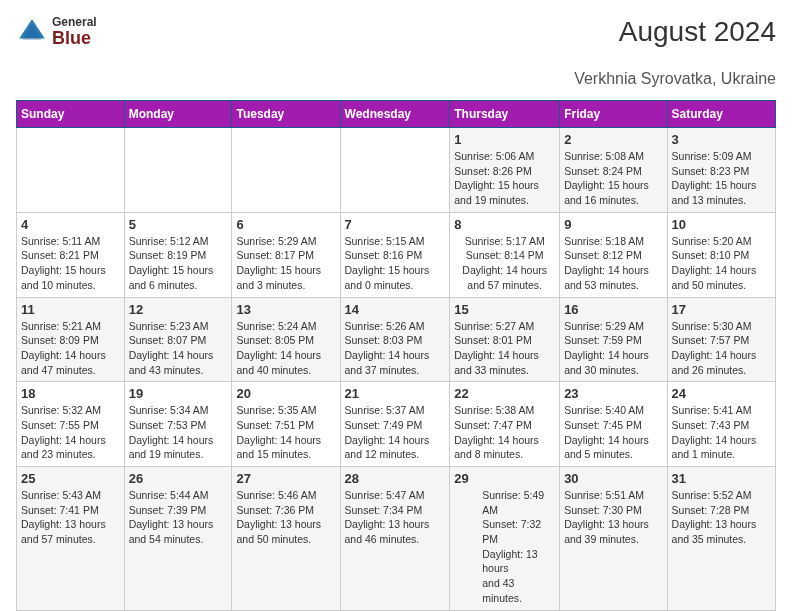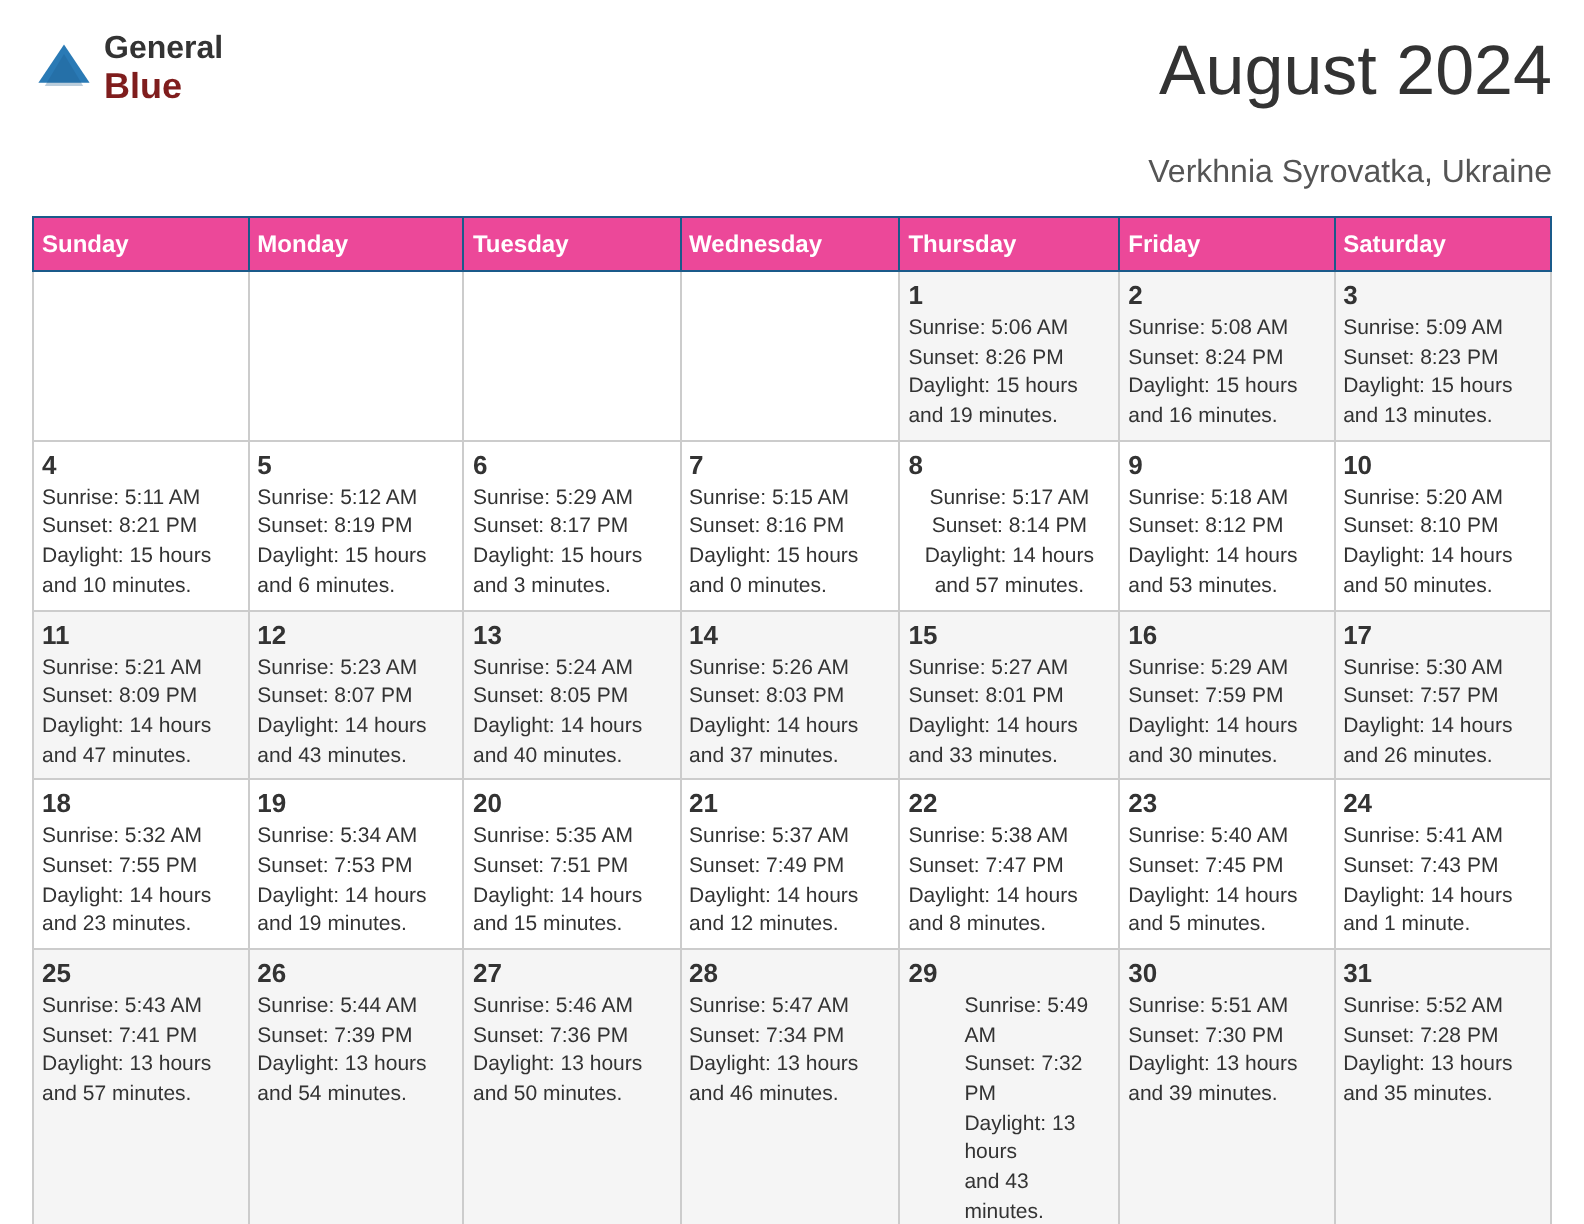--- a/index.html
+++ b/index.html
@@ -20,53 +20,53 @@
       display: flex;
       align-items: center;
       gap: 4px;
     }
     .logo-text {
       display: flex;
       flex-direction: column;
       line-height: 1.1;
     }
     .logo-general {
-      font-size: 16px;
+      font-size: 12px;
       font-weight: bold;
       color: #333;
     }
     .logo-blue {
       font-size: 18px;
       font-weight: bold;
       color: #7f1d1d;
     }
     .logo-icon {
       width: 32px;
       height: 32px;
     }
     .title-block {
       text-align: right;
     }
     .main-title {
-      font-size: 35px;
+      font-size: 28px;
       font-weight: normal;
       color: #333;
     }
     .subtitle {
       font-size: 16px;
       color: #555;
       margin-top: 22px;
     }
     table {
       width: 100%;
       border-collapse: collapse;
       font-size: 11px;
     }
     thead tr th {
-      background: #ec4899;
+      background: #a21caf;
       color: #fff;
       padding: 6px 4px;
       text-align: left;
       font-size: 12px;
       font-weight: bold;
       border: 1px solid #1a5a8a;
     }
     tbody tr td {
       border: 1px solid #ccc;
       padding: 4px 4px;

